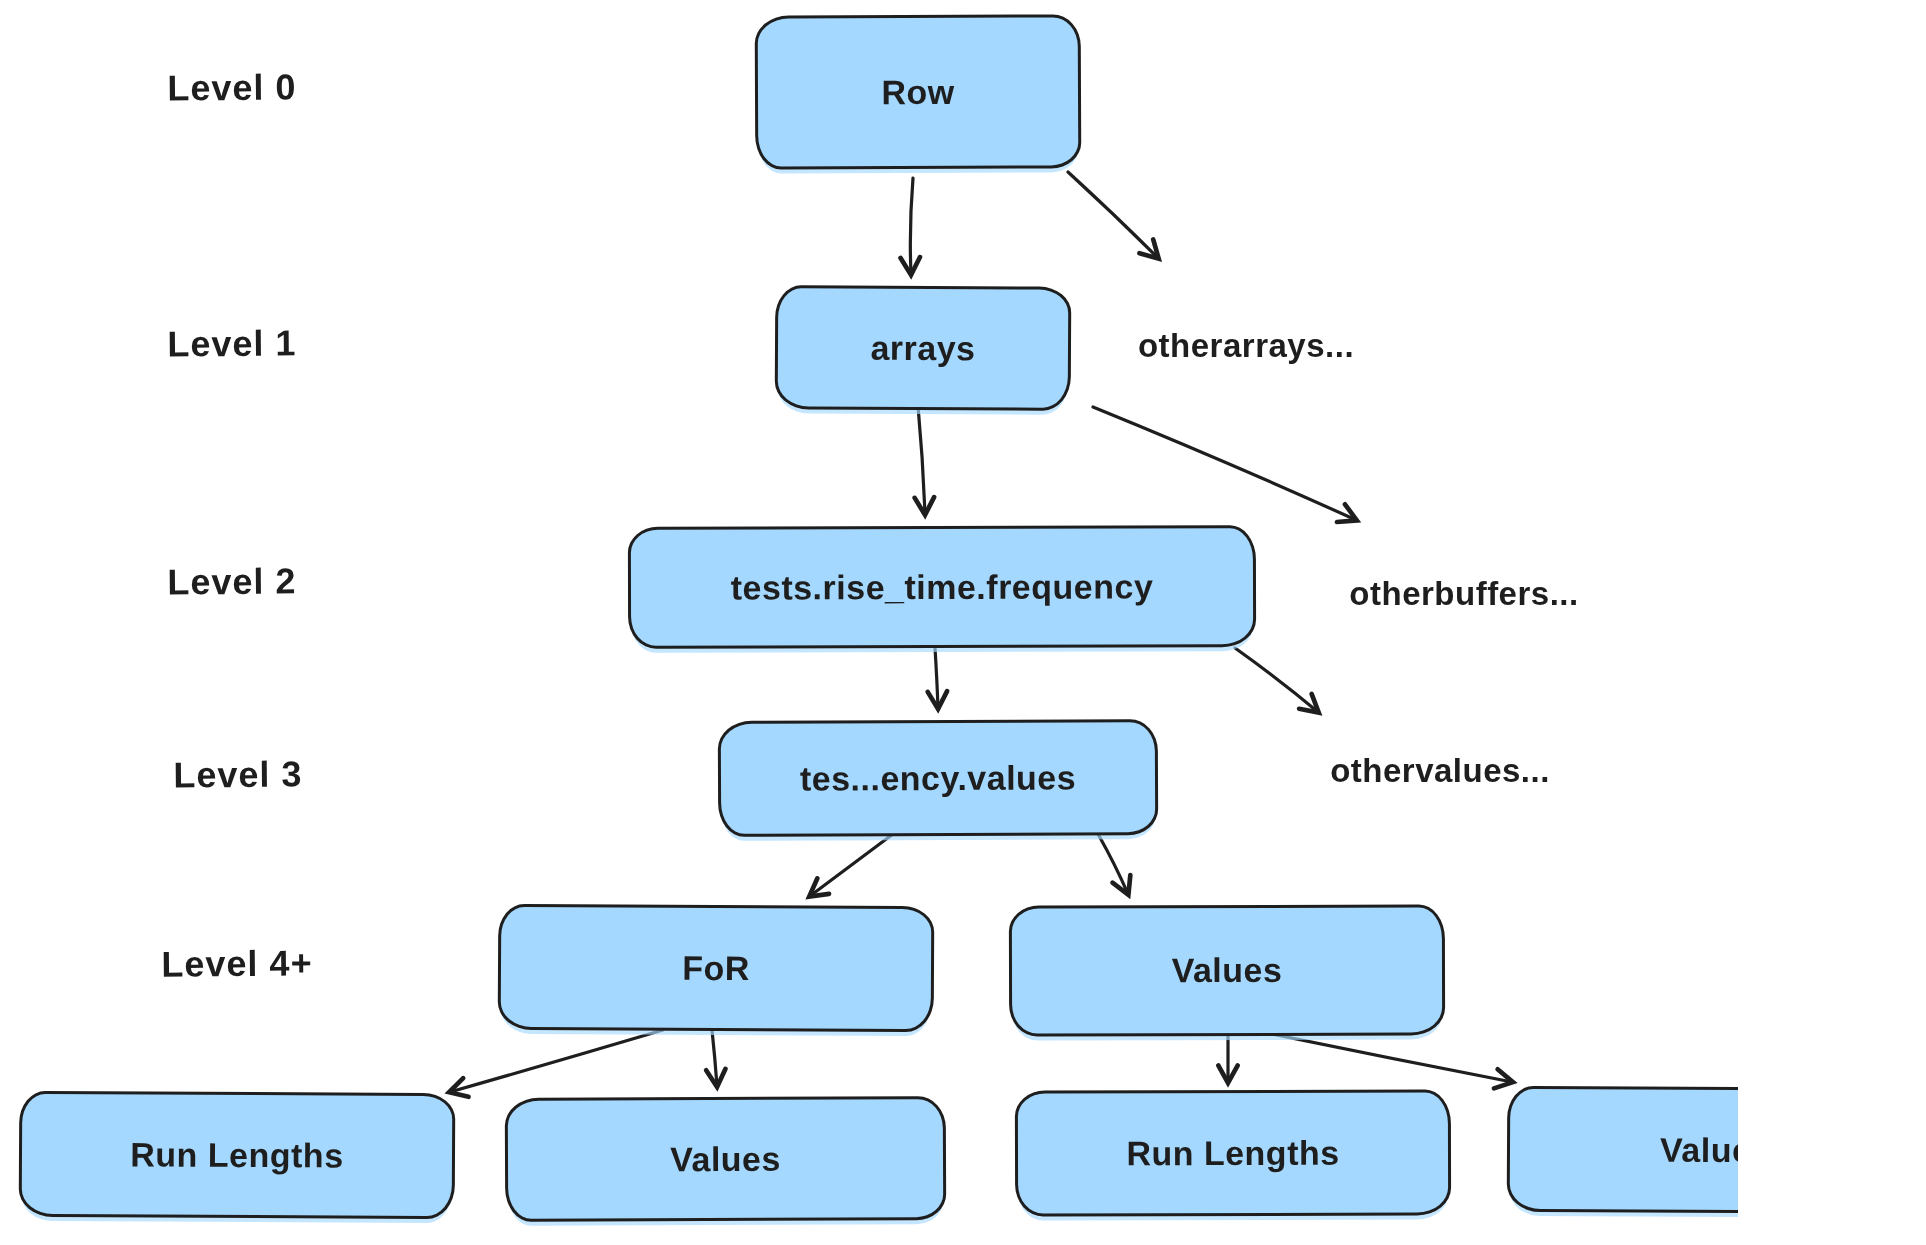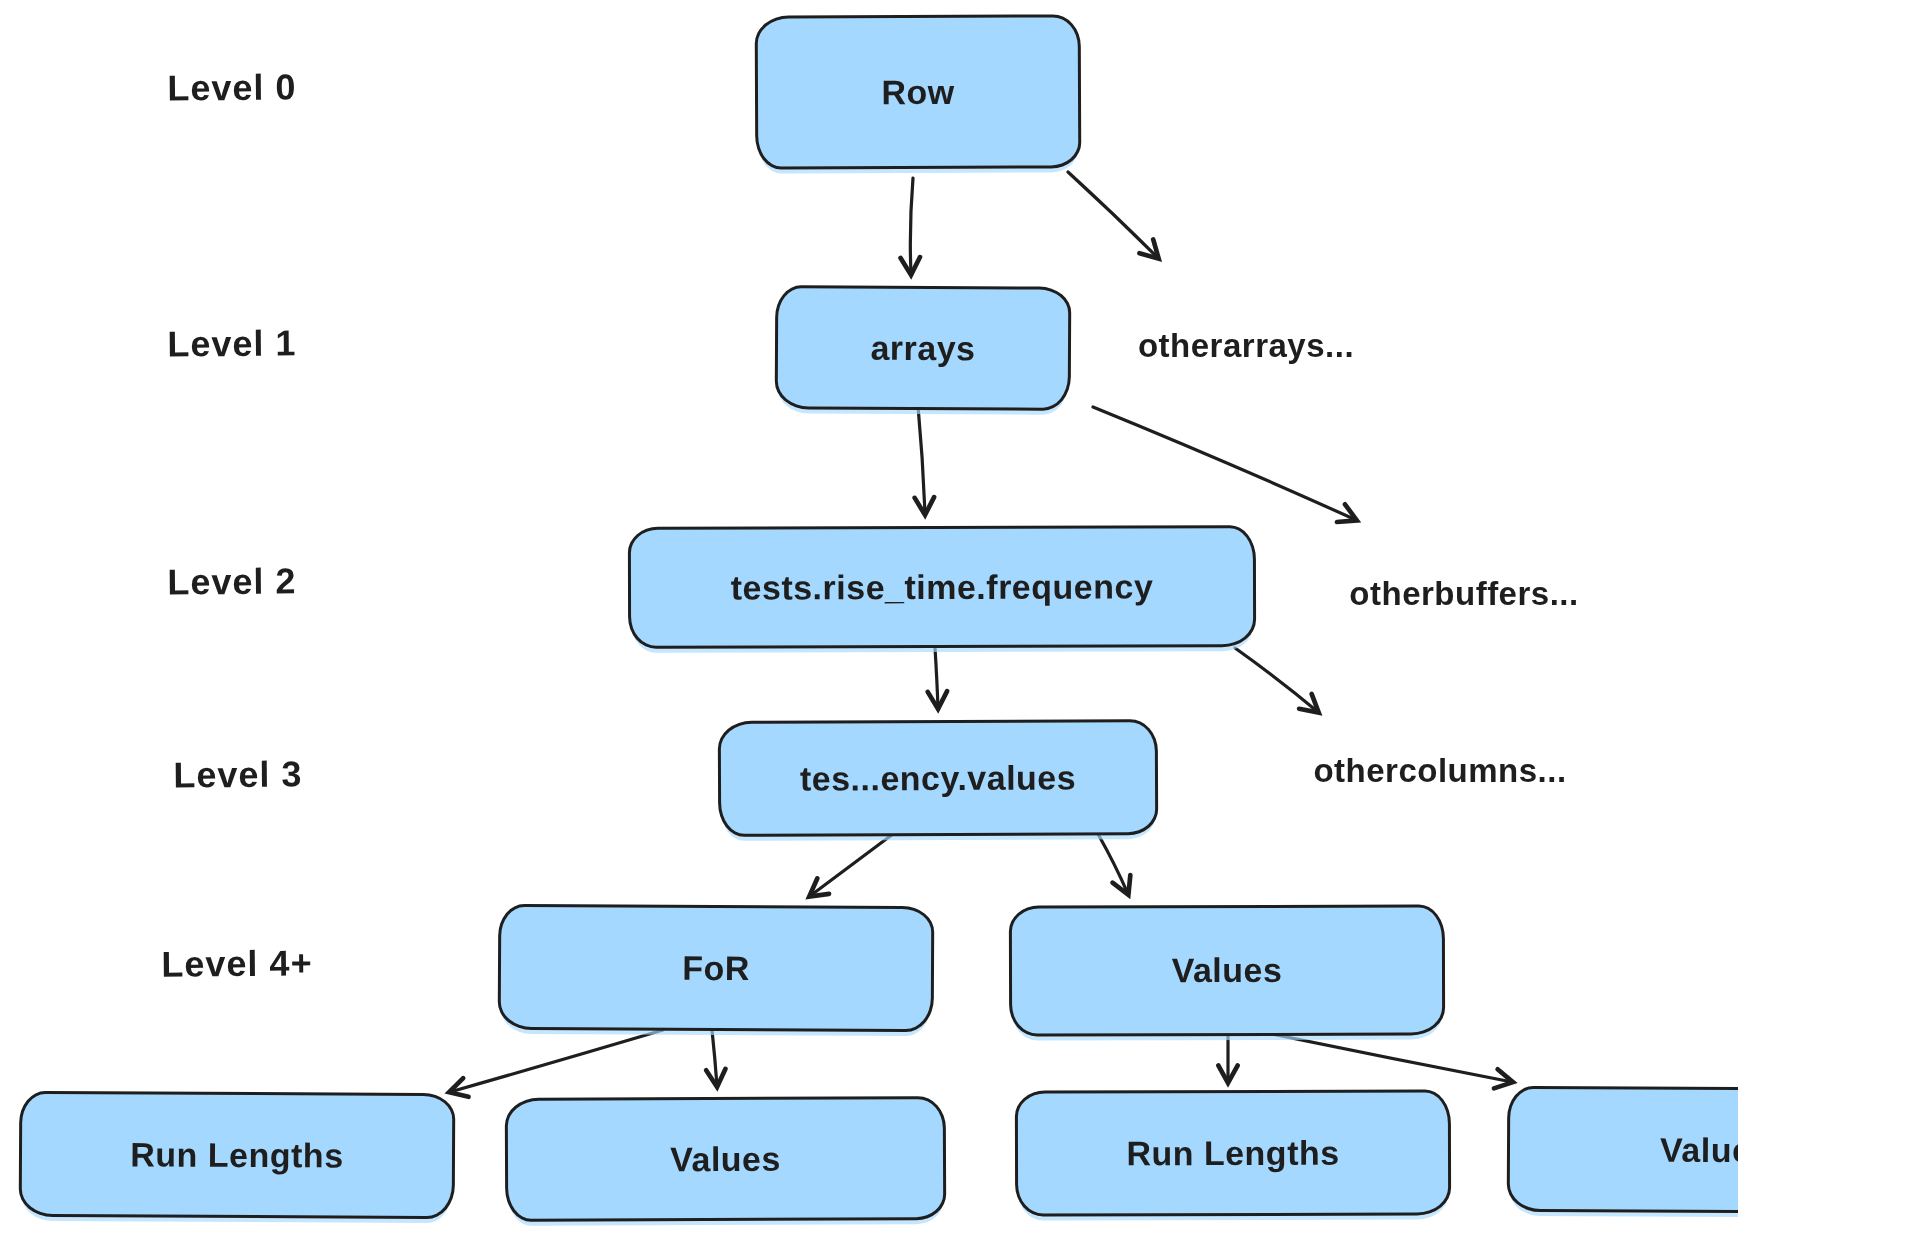--- a/index.html
+++ b/index.html
@@ -121,16 +121,16 @@
   <div class="annotation" style="left:1246px; top:346px;">
     <span>other</span>
     <span>arrays...</span>
   </div>
   <div class="annotation" style="left:1464px; top:594px;">
     <span>other</span>
     <span>buffers...</span>
   </div>
   <div class="annotation" style="left:1440px; top:771px;">
     <span>other</span>
-    <span>columns...</span>
+    <span>values...</span>
   </div>
 
 </div>
 
 </body></html>

